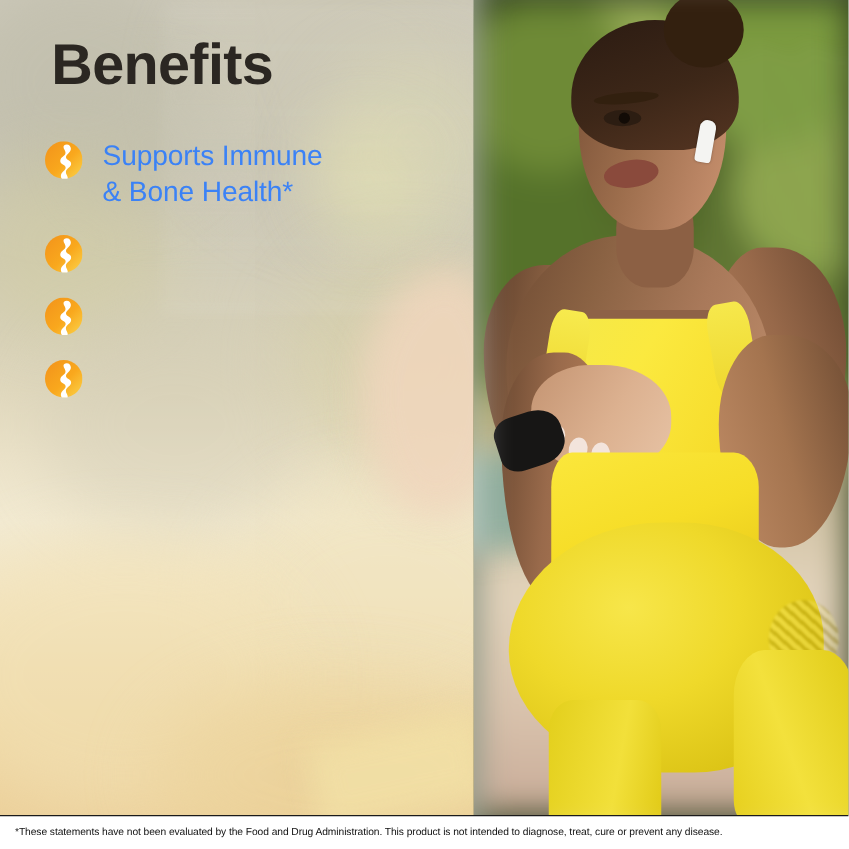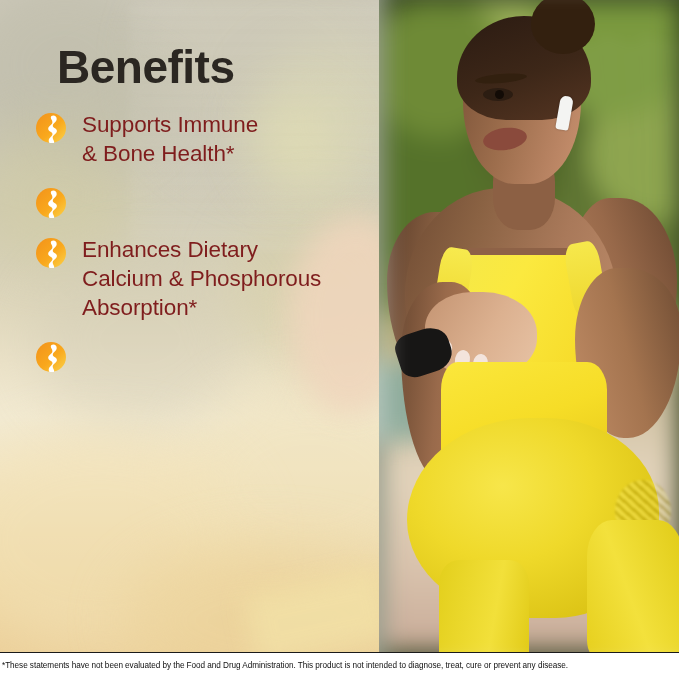--- a/index.html
+++ b/index.html
@@ -101,21 +101,21 @@
     filter: blur(12px);
     opacity: .7;
     transform: rotate(-12deg);
   }
 
   
   .page-title {
     position: absolute;
     left: 40px;
     top: 26px;
-    margin: 17px;
+    margin: 1px;
     font-size: 46px;
     line-height: 1.05;
     font-weight: bold;
     letter-spacing: -0.5px;
     color: #2b2722;
     font-family: "Liberation Sans", sans-serif;
   }
 
   
   .benefits {
@@ -133,21 +133,21 @@
     flex: 0 0 auto;
     width: 30px;
     height: 30px;
     margin-top: 3px;
     margin-right: 16px;
   }
   .benefit-icon svg { display: block; width: 30px; height: 30px; }
   .benefit-text {
     font-size: 22.5px;
     line-height: 1.29;
-    color: #7f1d1d;
+    color: #3b82f6;
     font-family: "Liberation Sans", sans-serif;
     white-space: pre-line;
     letter-spacing: -0.1px;
   }
 
   
   .photo {
     position: absolute;
     left: 379px;
     top: 0;
@@ -346,21 +346,21 @@
     background: #ffffff;
     border-top: 1px solid #1a1a1a;
     box-sizing: border-box;
     display: flex;
     align-items: center;
   }
   .footer-text {
     font-size: 8.2px;
     line-height: 1.1;
     color: #111111;
-    padding: 0 2px;
+    padding: 0 12px;
     font-family: "Liberation Sans", sans-serif;
     white-space: nowrap;
     letter-spacing: -0.05px;
   }
 </style>
 </head>
 <body>
 
 <div class="canvas">
 
@@ -412,23 +412,20 @@
       </span>
     </div>
 
     <div class="benefit-row">
       <span class="benefit-icon">
         <svg viewBox="0 0 30 30" xmlns="http://www.w3.org/2000/svg">
           <circle cx="15" cy="15" r="15" fill="url(#og1)"></circle>
           <path d="M17.3 2.6c2.1 0 3.4 1.6 3.4 3.4 0 1.5-.9 2.6-1.9 3.6-1.1 1.1-2 1.9-2 3.1 0 1 .7 1.7 1.7 2.2 1.3.7 2.4 1.5 2.4 3.1 0 1.3-.9 2.3-2 3.2-1.2 1-2.2 1.9-2.2 3.3 0 2 1.5 3.1 1.5 4.6 0 1.1-.9 1.9-2.3 1.9-1.9 0-3.2-1.5-3.2-3.3 0-1.6 1-2.7 2-3.7 1-1 1.8-1.8 1.8-2.9 0-1.1-.8-1.8-1.9-2.4-1.3-.7-2.4-1.5-2.4-3 0-1.4.9-2.4 2-3.3 1.2-1 2.2-1.8 2.2-3.2 0-1.9-1.6-3-1.6-4.6 0-1.2 1-2 2.5-2z" fill="#ffffff"></path>
         </svg>
       </span>
-      <span class="benefit-text">Enhances Dietary
-Calcium &amp; Phosphorous
-Absorption*</span>
     </div>
 
     <div class="benefit-row">
       <span class="benefit-icon">
         <svg viewBox="0 0 30 30" xmlns="http://www.w3.org/2000/svg">
           <circle cx="15" cy="15" r="15" fill="url(#og1)"></circle>
           <path d="M17.3 2.6c2.1 0 3.4 1.6 3.4 3.4 0 1.5-.9 2.6-1.9 3.6-1.1 1.1-2 1.9-2 3.1 0 1 .7 1.7 1.7 2.2 1.3.7 2.4 1.5 2.4 3.1 0 1.3-.9 2.3-2 3.2-1.2 1-2.2 1.9-2.2 3.3 0 2 1.5 3.1 1.5 4.6 0 1.1-.9 1.9-2.3 1.9-1.9 0-3.2-1.5-3.2-3.3 0-1.6 1-2.7 2-3.7 1-1 1.8-1.8 1.8-2.9 0-1.1-.8-1.8-1.9-2.4-1.3-.7-2.4-1.5-2.4-3 0-1.4.9-2.4 2-3.3 1.2-1 2.2-1.8 2.2-3.2 0-1.9-1.6-3-1.6-4.6 0-1.2 1-2 2.5-2z" fill="#ffffff"></path>
         </svg>
       </span>
     </div>

